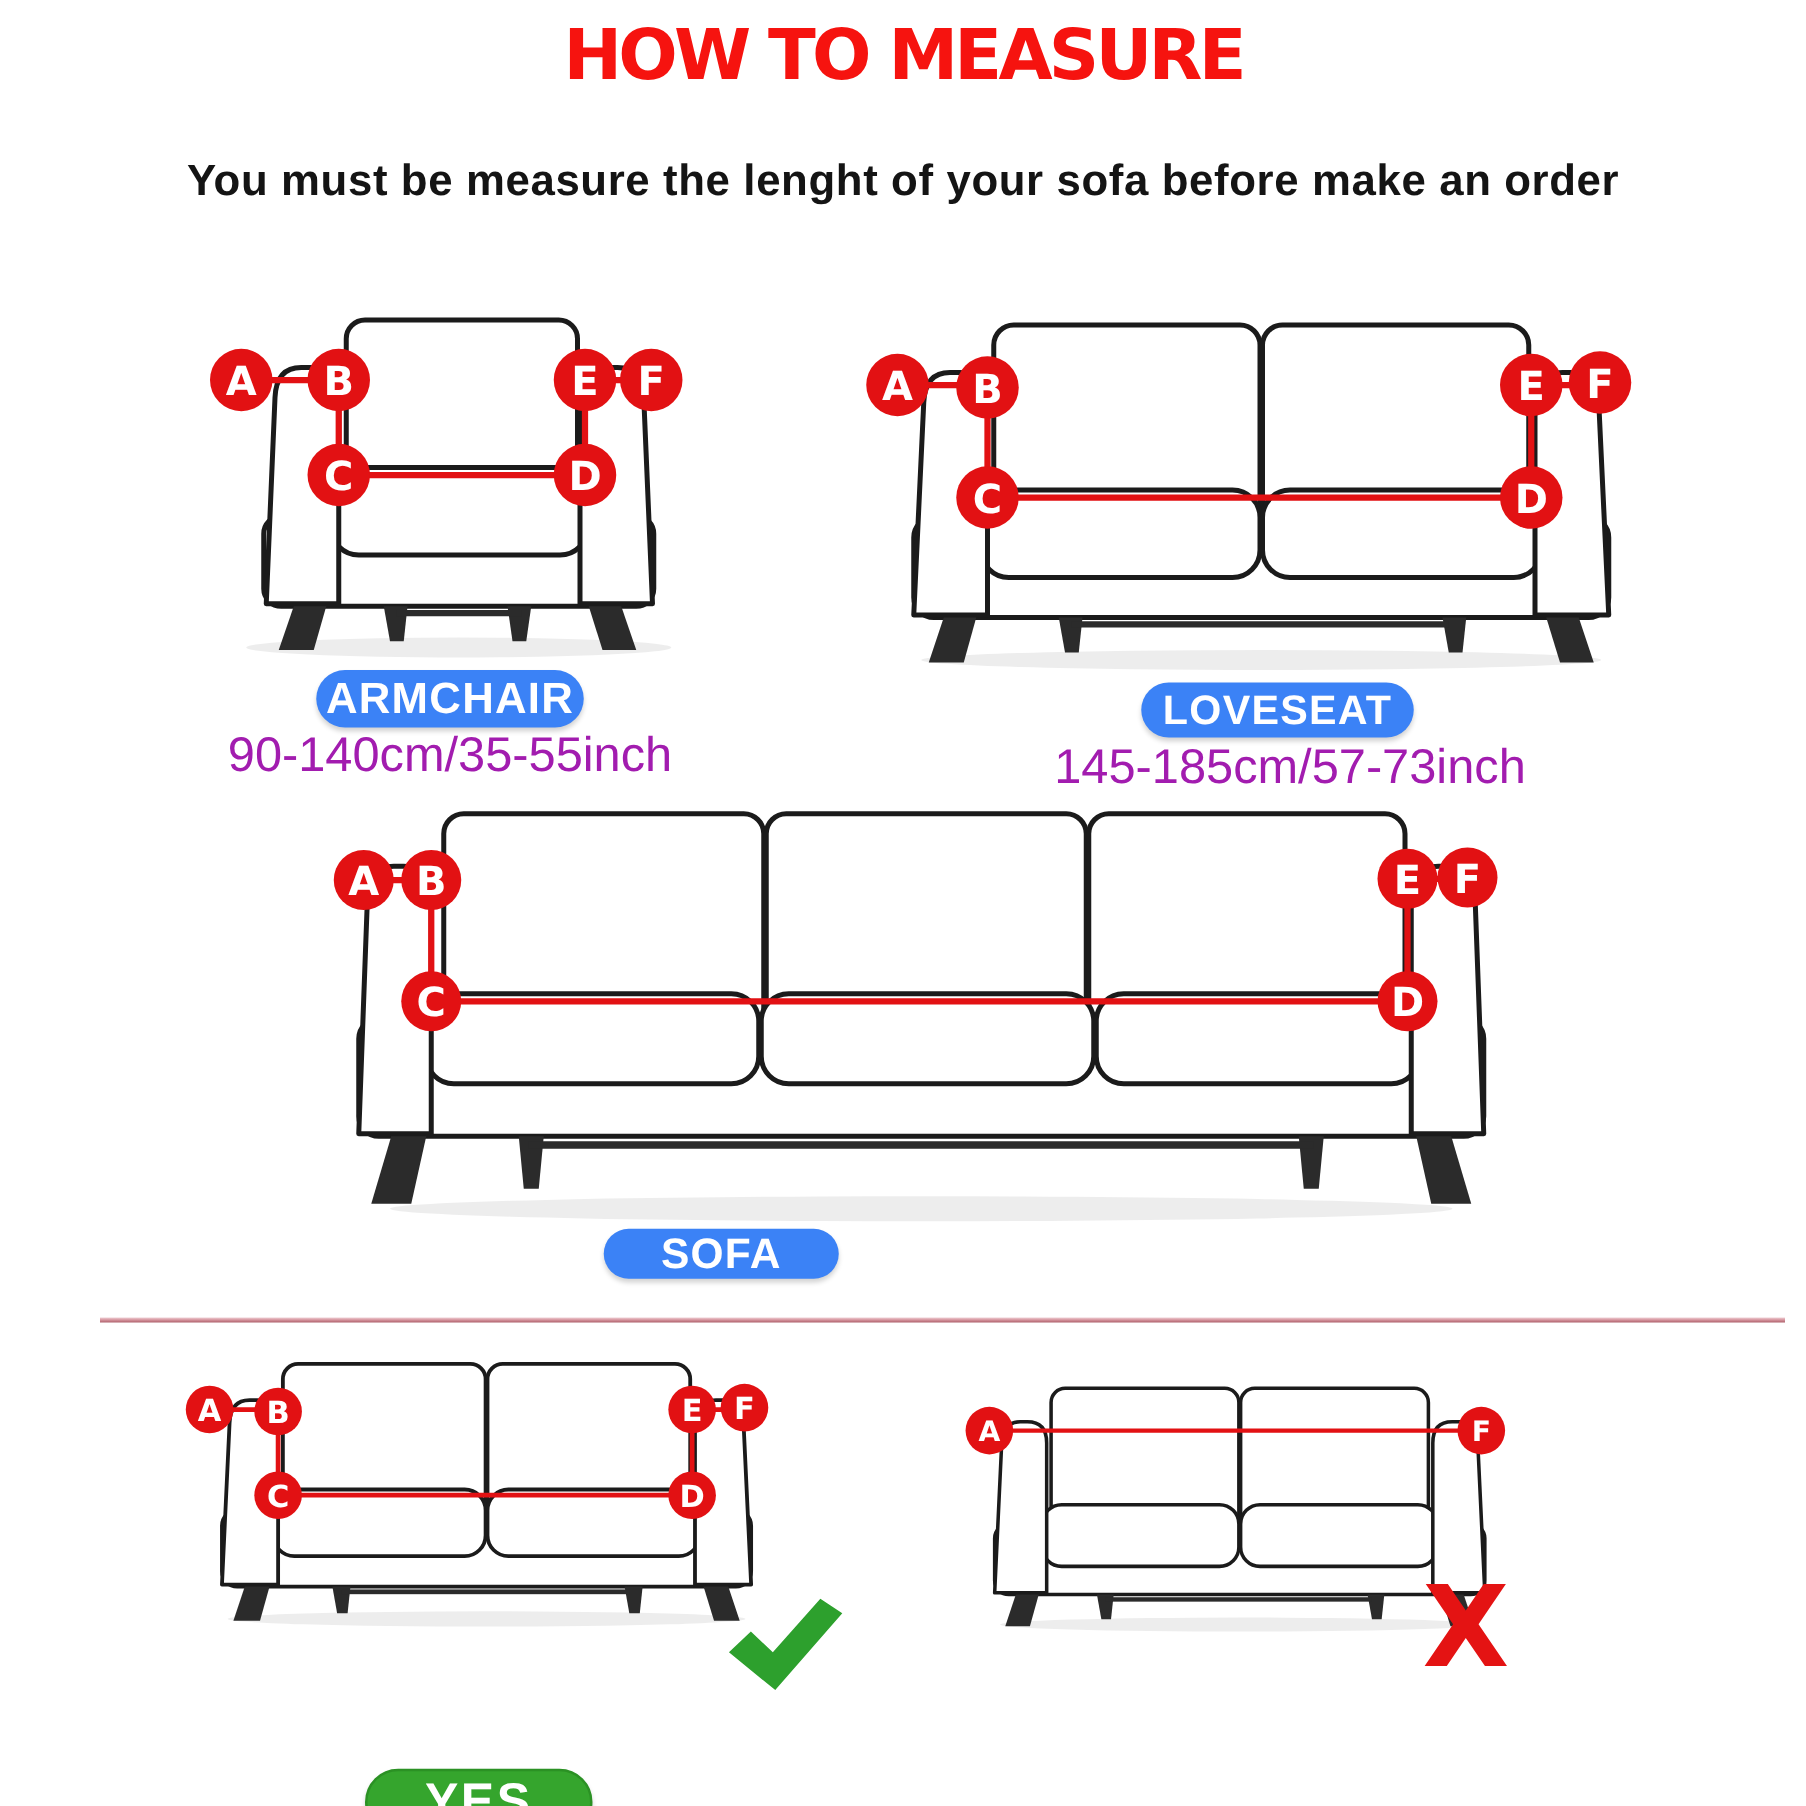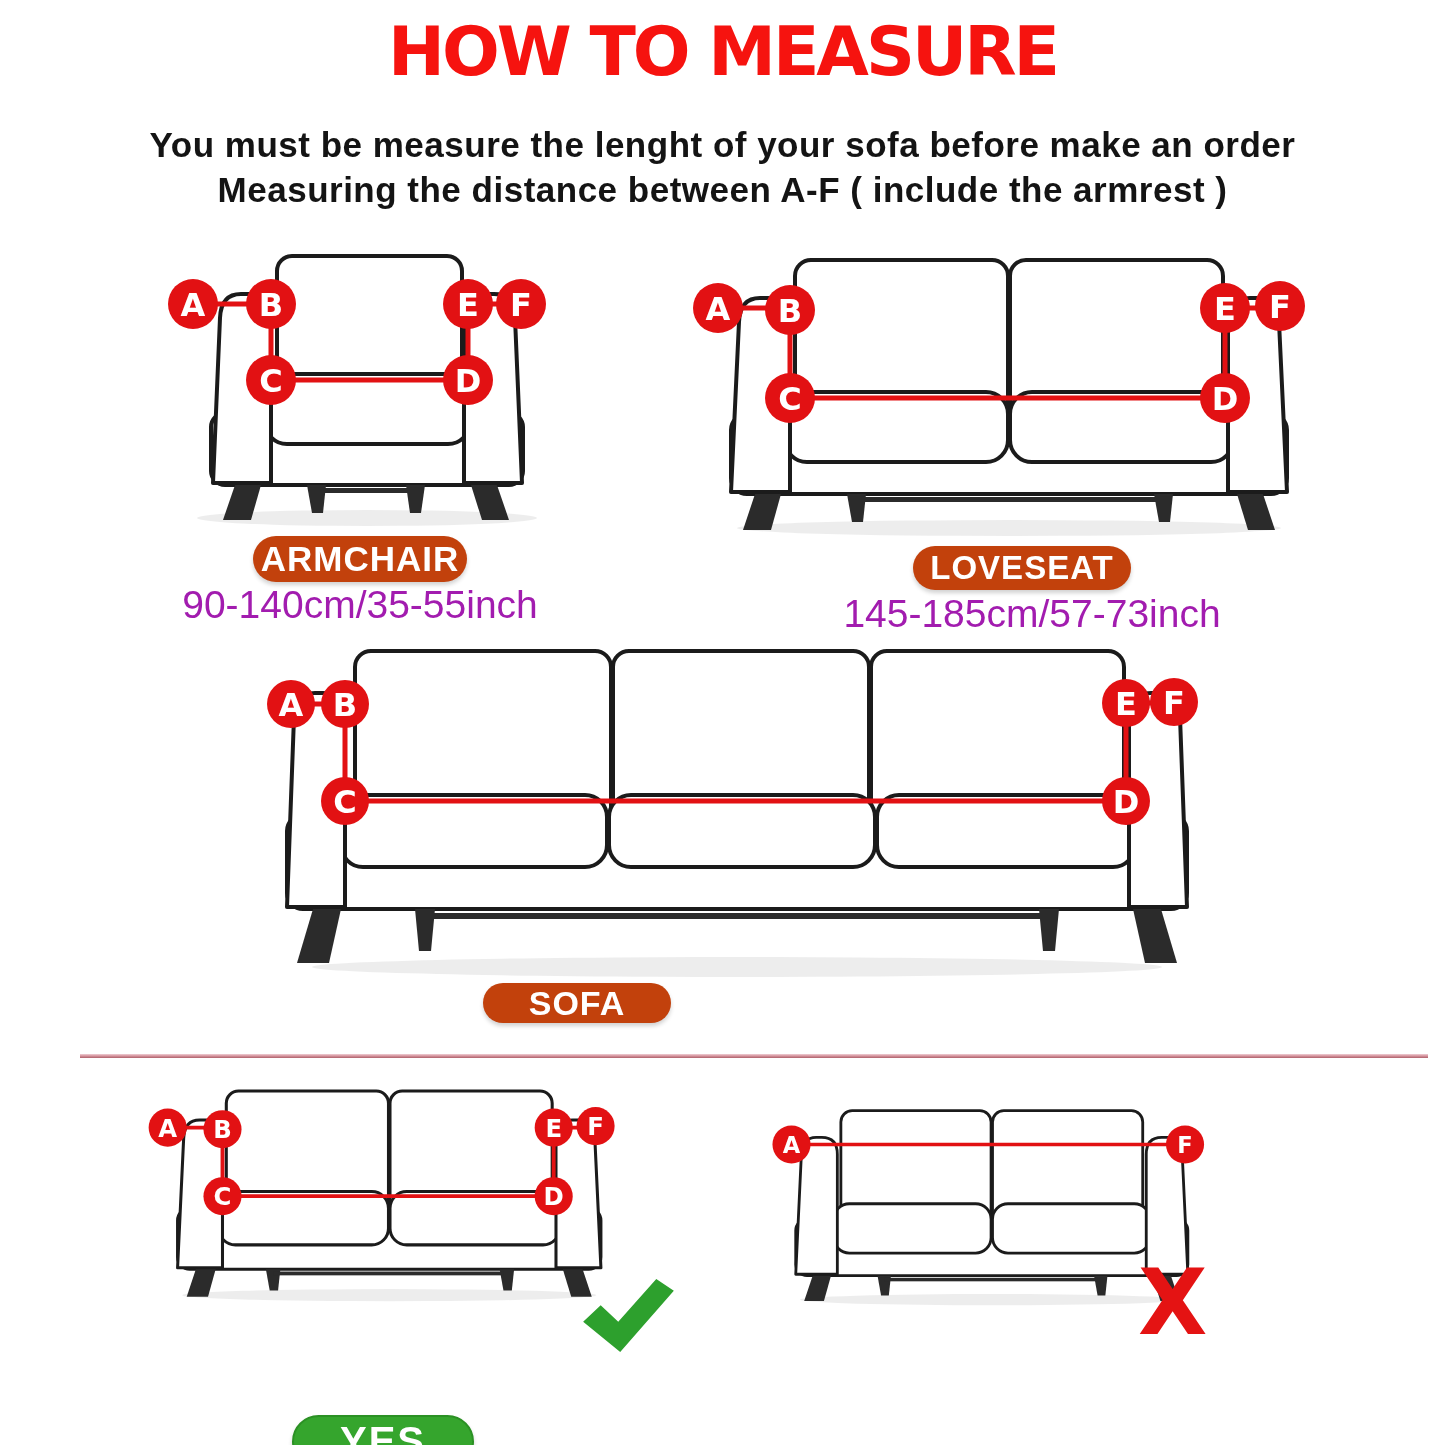--- a/index.html
+++ b/index.html
@@ -3,40 +3,40 @@
 <meta charset="utf-8">
 <style>
   * { margin:0; padding:0; box-sizing:border-box; }
   html,body { width:1445px; height:1445px; }
   body { background:#ffffff; font-family:"Liberation Sans", sans-serif; position:relative; overflow:hidden; }
   .page { position:absolute; inset:0; }
 
   .title{
     position:absolute; top:12px; left:0; width:100%; text-align:center;
     font-family:"DejaVu Sans", sans-serif;
-    font-size:68px; font-weight:800; letter-spacing:-3px; color:#f6130f; white-space:nowrap;
+    font-size:56px; font-weight:800; letter-spacing:-3px; color:#f6130f; white-space:nowrap;
   }
   .subtitle{
     position:absolute; top:122px; left:0; width:100%; text-align:center;
     font-size:35px; font-weight:700; color:#141414; line-height:45px; letter-spacing:0.5px;
   }
 
   svg.fig{ position:absolute; overflow:visible; }
   .fig-armchair{ left:165px; top:248px; width:400px; height:280px; }
   .fig-loveseat{ left:695px; top:252px; width:630px; height:285px; }
   .fig-sofa{ left:263px; top:645px; width:930px; height:335px; }
   .fig-yes{ left:150px; top:1085px; width:480px; height:217px; }
   .fig-no{ left:770px; top:1105px; width:445px; height:201px; }
 
   .pill{
     position:absolute; display:flex; align-items:center; justify-content:center;
     color:#ffffff; font-weight:700; white-space:nowrap;
     box-shadow:0 3px 4px rgba(0,0,0,0.18);
   }
-  .pill-dark{ background:#c2410c; }
+  .pill-dark{ background:#3b82f6; }
   .pill-armchair{ left:253px; top:536px; width:214px; height:46px; border-radius:23px; font-size:35px; letter-spacing:1px; }
   .pill-loveseat{ left:913px; top:546px; width:218px; height:44px; border-radius:22px; font-size:33px; letter-spacing:1px; }
   .pill-sofa{ left:483px; top:983px; width:188px; height:40px; border-radius:24px; font-size:34px; letter-spacing:1px; }
 
   .range{
     position:absolute; color:#a21caf; font-size:39px; font-weight:400; white-space:nowrap;
   }
   .range-armchair{ left:360px; top:583px; transform:translateX(-50%); }
   .range-loveseat{ left:1032px; top:592px; transform:translateX(-50%); }
   .range-sofa{ left:728px; top:988px; }
@@ -122,21 +122,20 @@
     </g>
   </defs>
 </svg>
 
 <div class="page">
 
   <h1 class="title">HOW TO MEASURE</h1>
 
   <div class="subtitle">
     <div>You must be measure the lenght of your sofa before make an order</div>
-    <div>Measuring the distance between A-F ( include the armrest )</div>
   </div>
 
   <svg class="fig fig-armchair" viewBox="0 0 400 280">
     <use href="#shape-armchair"></use>
     <path class="mline" d="M 28,56 H 106 V 132 H 303 V 56 H 356"></path>
     <g>
       <circle class="mdot" cx="28" cy="56" r="25"></circle>
         <text class="mtext" x="28" y="68">A</text>
       </g>
     <g>

